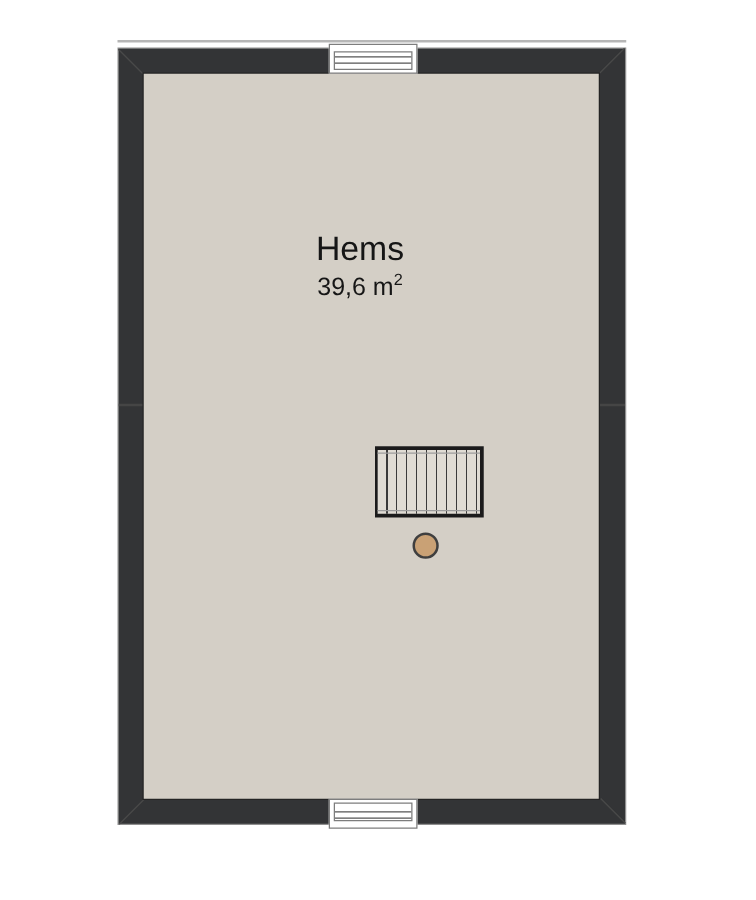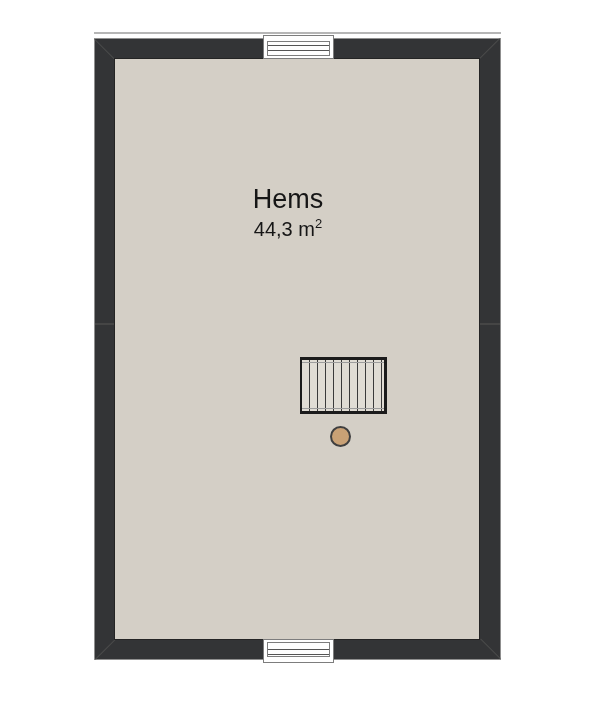--- a/index.html
+++ b/index.html
@@ -167,16 +167,16 @@
   <div class="stair">
     <div class="treads"></div>
     <div class="stringer top"></div>
     <div class="stringer bottom"></div>
   </div>
 
   <div class="post"></div>
 
   <div class="room-label">
     <div class="room-name">Hems</div>
-    <div class="room-area"><span>44,3 m</span><sup>2</sup></div>
+    <div class="room-area"><span>39,6 m</span><sup>2</sup></div>
   </div>
 
 </div>
 
 </body></html>

